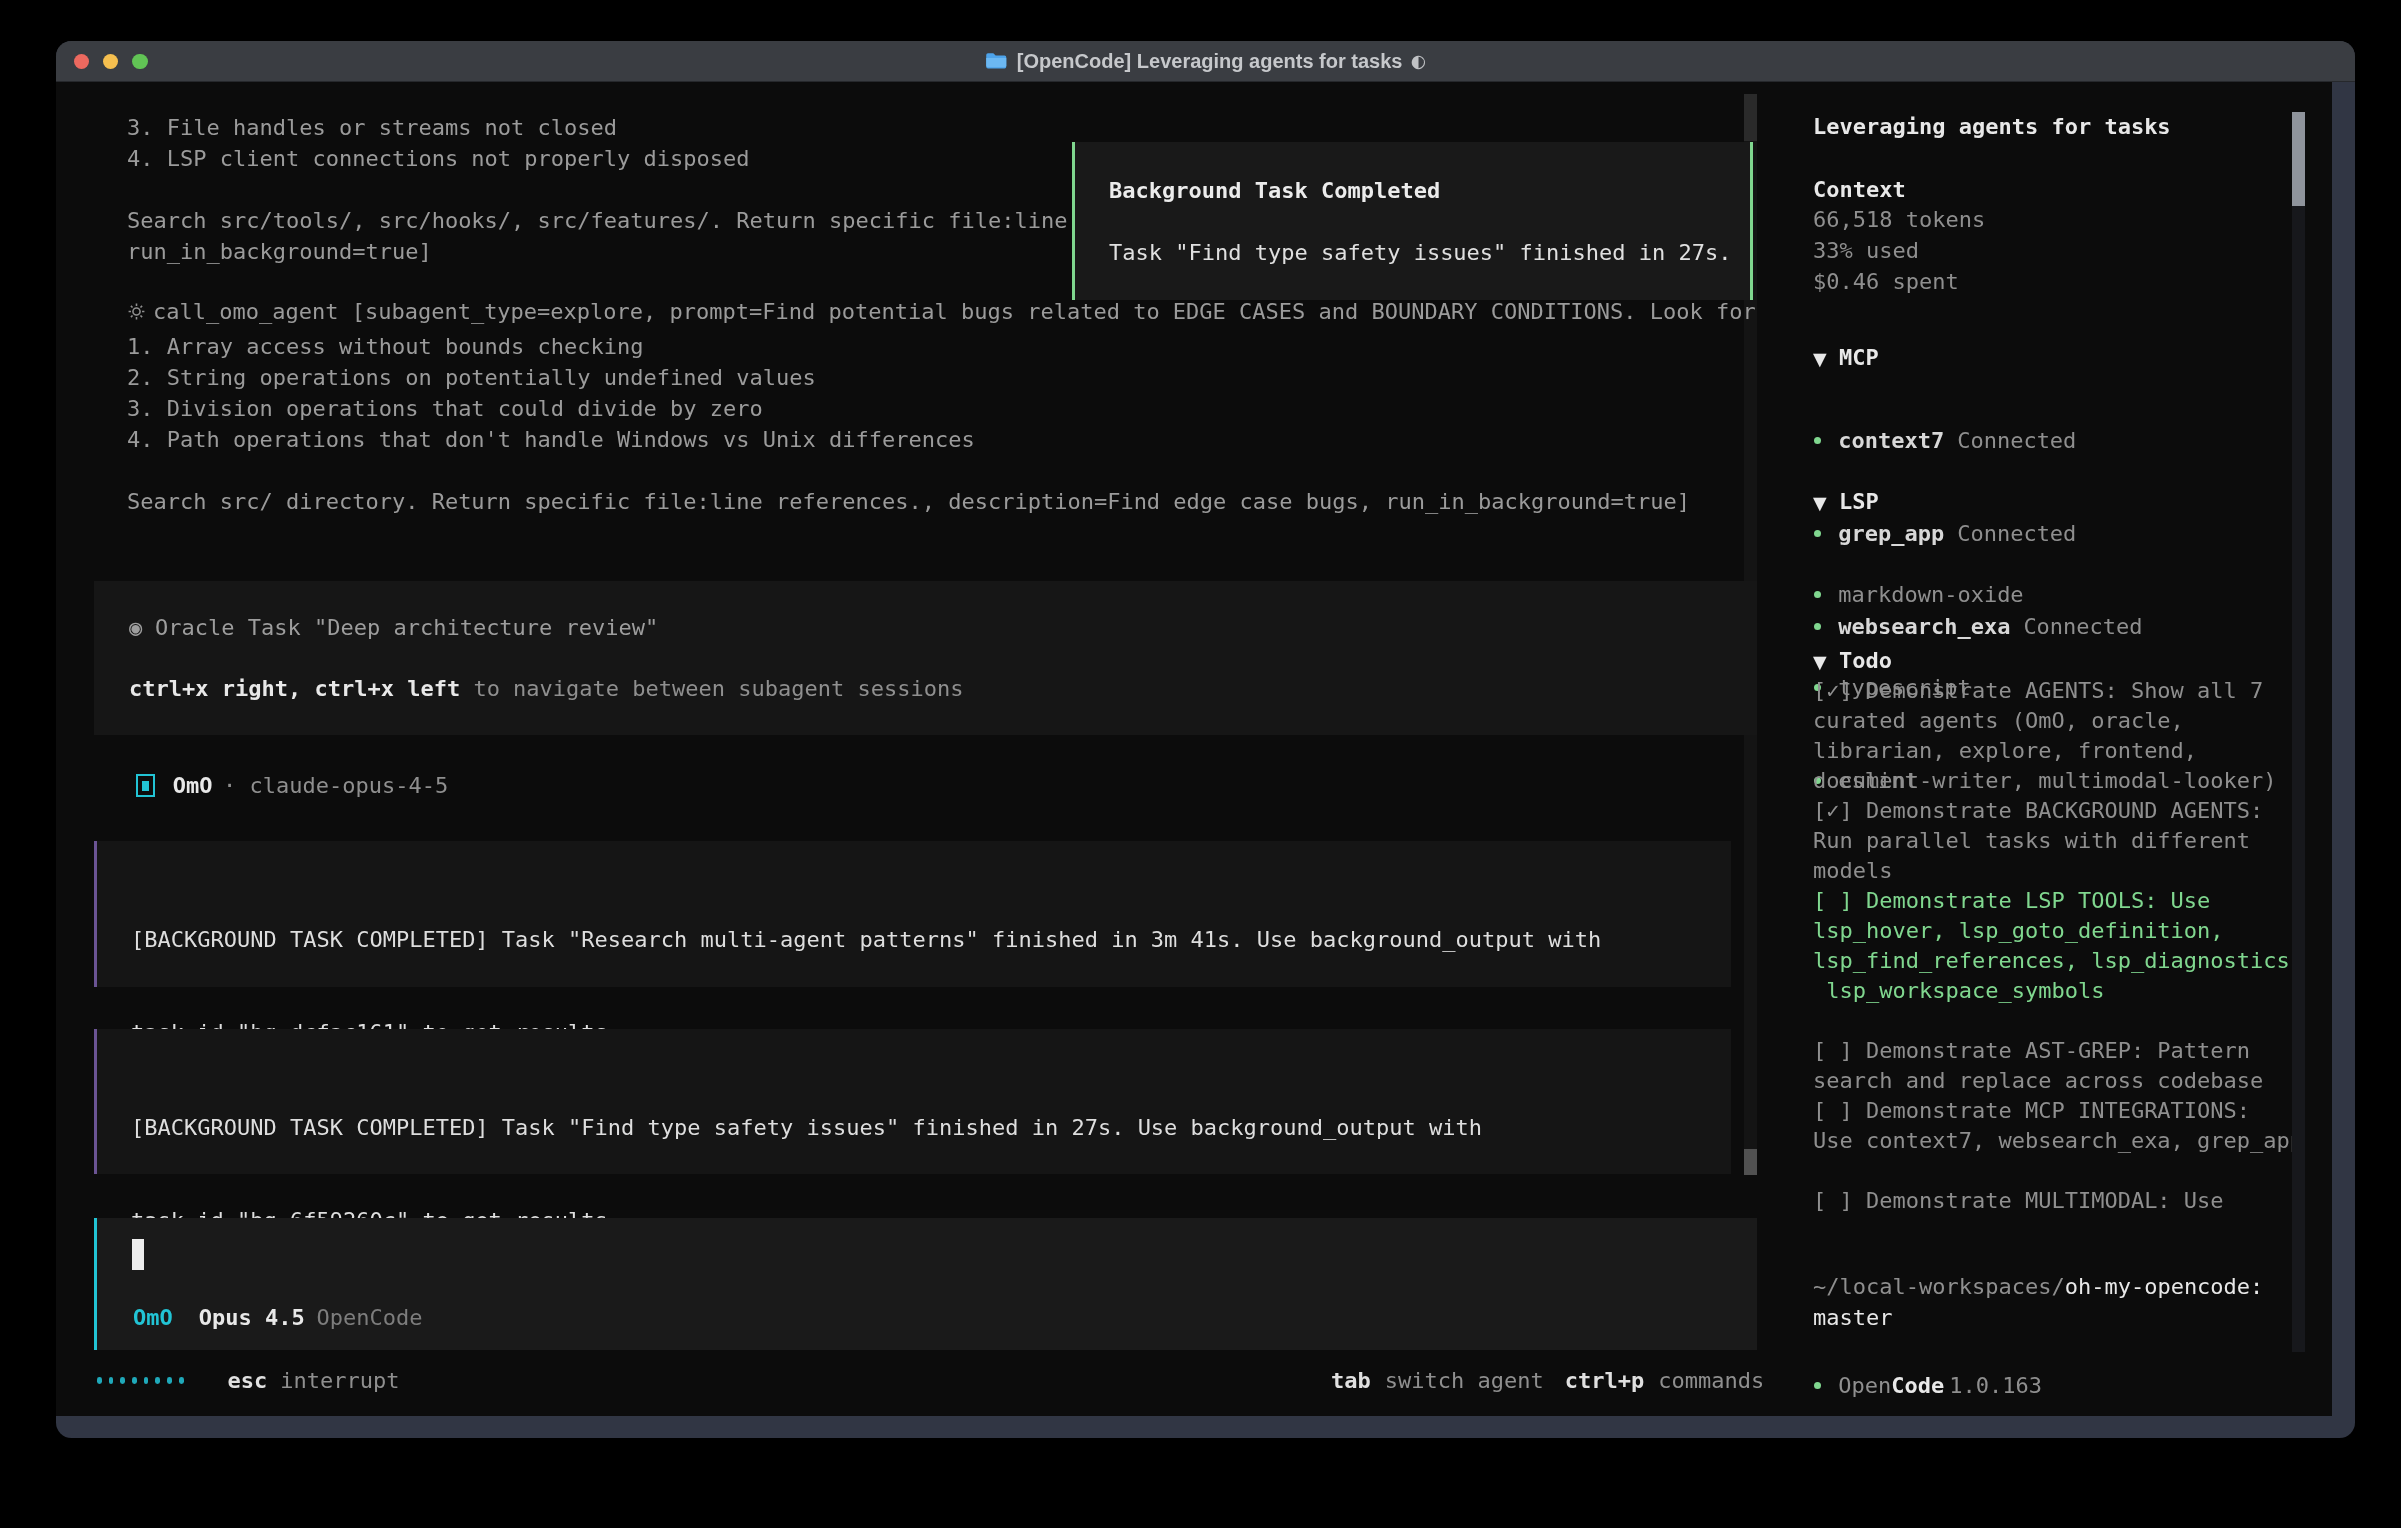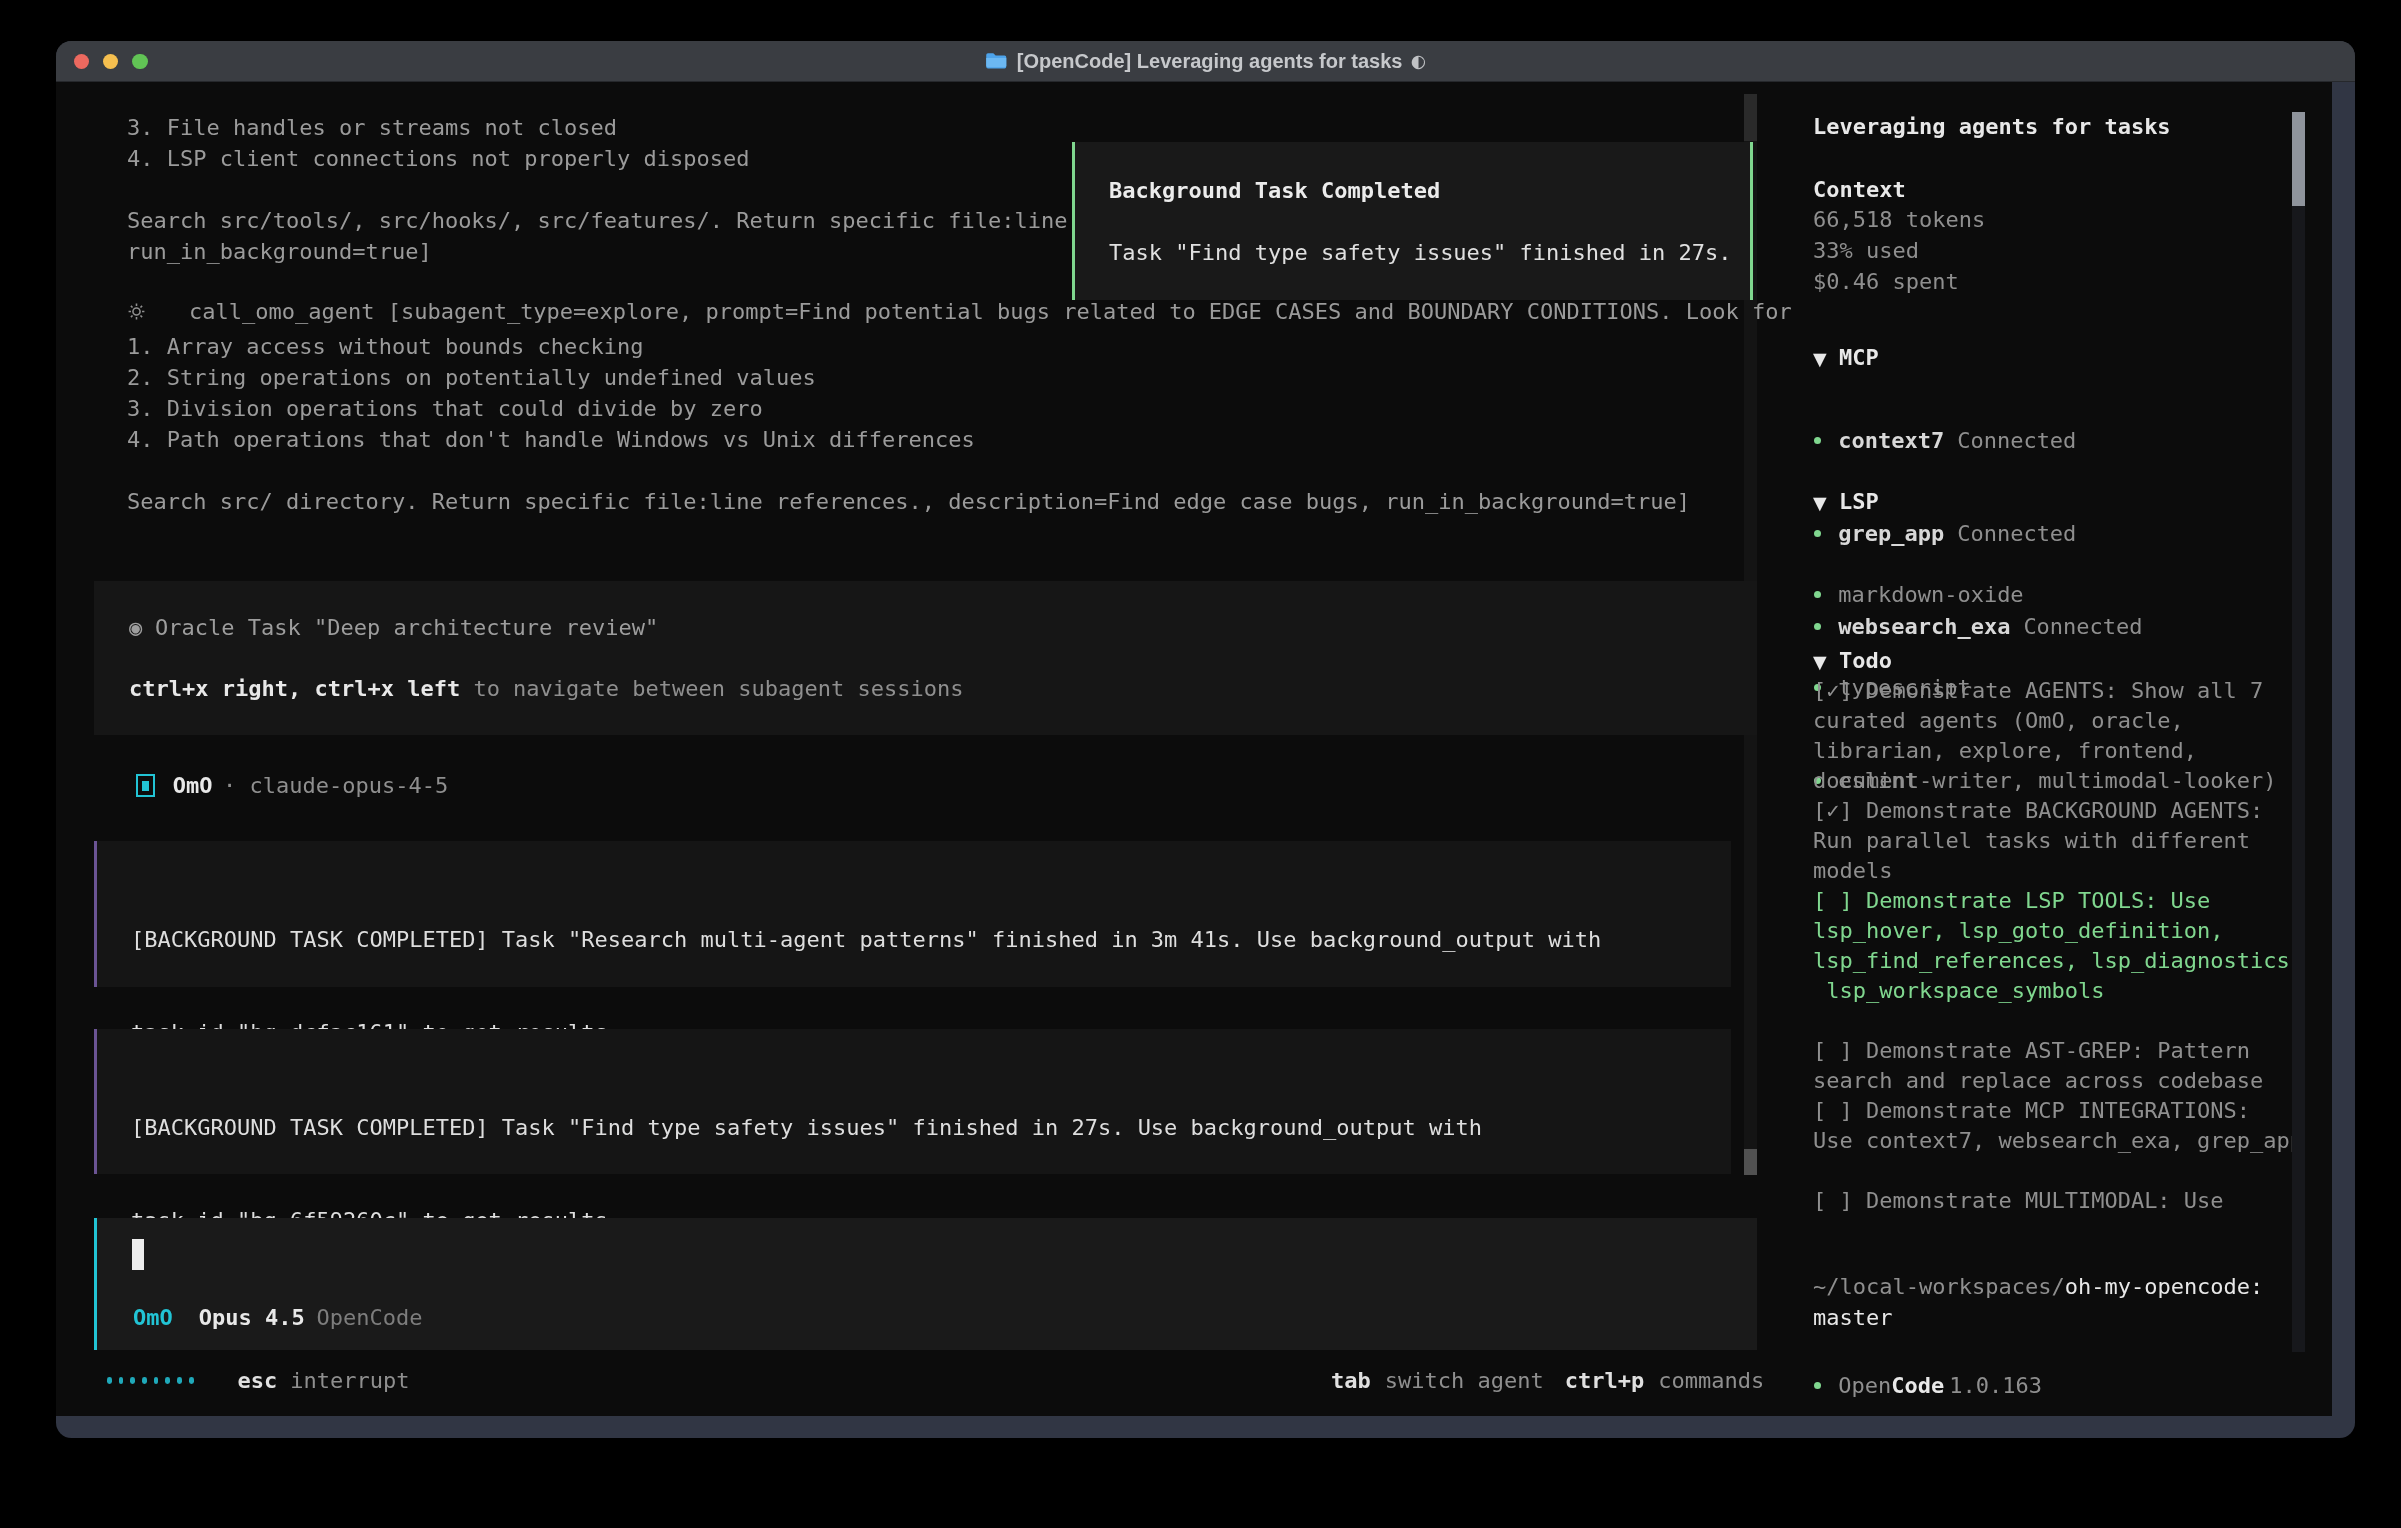--- a/index.html
+++ b/index.html
@@ -22,21 +22,21 @@
   .tl.red{background:#ec695f;} .tl.yellow{background:#f5bf4f;} .tl.green{background:#61c455;}
   .title-wrap{display:flex;align-items:center;font-family:"Liberation Sans",sans-serif;
               font-weight:bold;font-size:20px;color:#c6c8cb;}
   .title-wrap svg{margin-right:9.5px;}
   .title-badge{margin-left:8.3px;font-size:17.7px;color:#c0c2c5;font-family:"DejaVu Sans",sans-serif;}
   .content{position:absolute;left:0;top:41px;width:2276px;height:1334px;background:var(--bg);
            overflow:hidden;color:var(--gray);font-size:22px;line-height:31px;white-space:pre;}
   .abs{position:absolute;}
   .lines div{height:31px;}
   .bold{font-weight:bold;color:var(--white);}
-  .toolcall-row{display:flex;align-items:center;height:31px;gap:36px;}
+  .toolcall-row{display:flex;align-items:center;height:31px;}
   .toolcall-row svg{margin-right:7px;flex:none;}
   .toast{position:absolute;left:1016px;top:60px;width:681px;height:158px;background:var(--toastbg);
          border-left:3px solid var(--green);border-right:3px solid var(--green);z-index:5;}
   .toast-title{position:absolute;left:34px;top:32.5px;font-weight:bold;color:#ececec;}
   .toast-body{position:absolute;left:34px;top:95px;color:#e0e0e0;}
   .oracle{position:absolute;left:38px;top:499px;width:1663px;height:154px;background:var(--boxbg);}
   .oracle-row1{position:absolute;left:35px;top:31px;color:#9d9d9d;}
   .oracle-row2{position:absolute;left:35px;top:92px;}
   .oracle-row2 .hint{color:var(--dim);font-weight:normal;}
   .marker-glyph{display:inline-block;width:26px;}
@@ -51,21 +51,21 @@
   .taskbox .author{color:var(--dim);}
   .badge{background:var(--purple);color:#191919;font-weight:bold;border-radius:3.5px;
          padding:0 7.7px;height:28px;line-height:28px;margin-left:16.5px;}
   .inputbox{position:absolute;left:38px;top:1136px;width:1663px;height:132px;background:var(--inputbg);
             border-left:3px solid var(--cyan);}
   .cursor{position:absolute;left:35px;top:20.7px;width:12.4px;height:31px;background:#ededed;}
   .model-row{position:absolute;left:36px;top:84px;display:flex;align-items:center;height:31px;}
   .model-row .agent{color:var(--cyan);font-weight:bold;}
   .model-row .model{color:var(--white);font-weight:bold;margin-left:26px;}
   .model-row .provider{color:#7d7d7d;margin-left:11.8px;}
-  .status-left{position:absolute;left:51px;top:1283px;height:31px;display:flex;align-items:center;justify-content:flex-end;}
+  .status-left{position:absolute;left:41px;top:1283px;height:31px;display:flex;align-items:center;justify-content:flex-end;}
   .status-right{position:absolute;left:1275px;top:1283px;height:31px;display:flex;align-items:center;}
   .spin-dots{display:flex;align-items:center;gap:7px;}
   .spin-dots span{width:4.7px;height:7.7px;border-radius:2.4px;background:var(--cyan-dim);display:block;}
   .key{font-weight:bold;color:#e0e0e0;}
   .klabel{color:var(--dim);}
   .sb-h{font-weight:bold;color:var(--white);}
   .sb-dimline{color:var(--dim);}
   .sb-row{display:flex;align-items:center;height:31px;}
   .sb-dot{width:7px;height:7px;border-radius:50%;background:var(--green);margin:0 17px 0 1.2px;flex:none;}
   .sb-name{color:#d8d8d8;font-weight:bold;}

